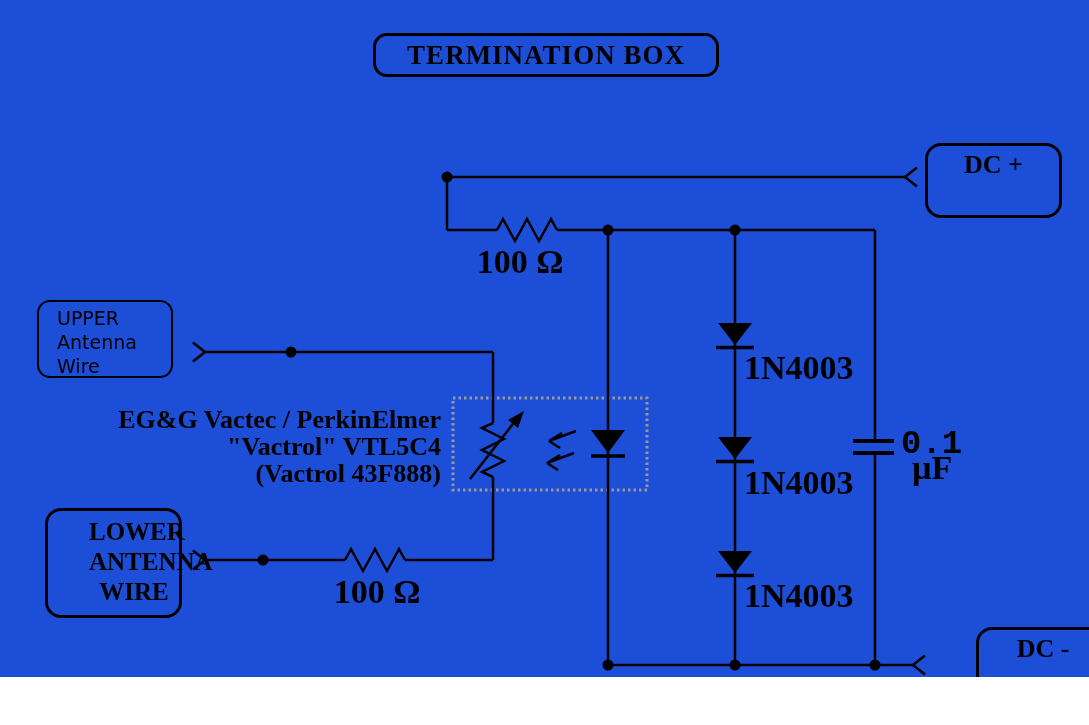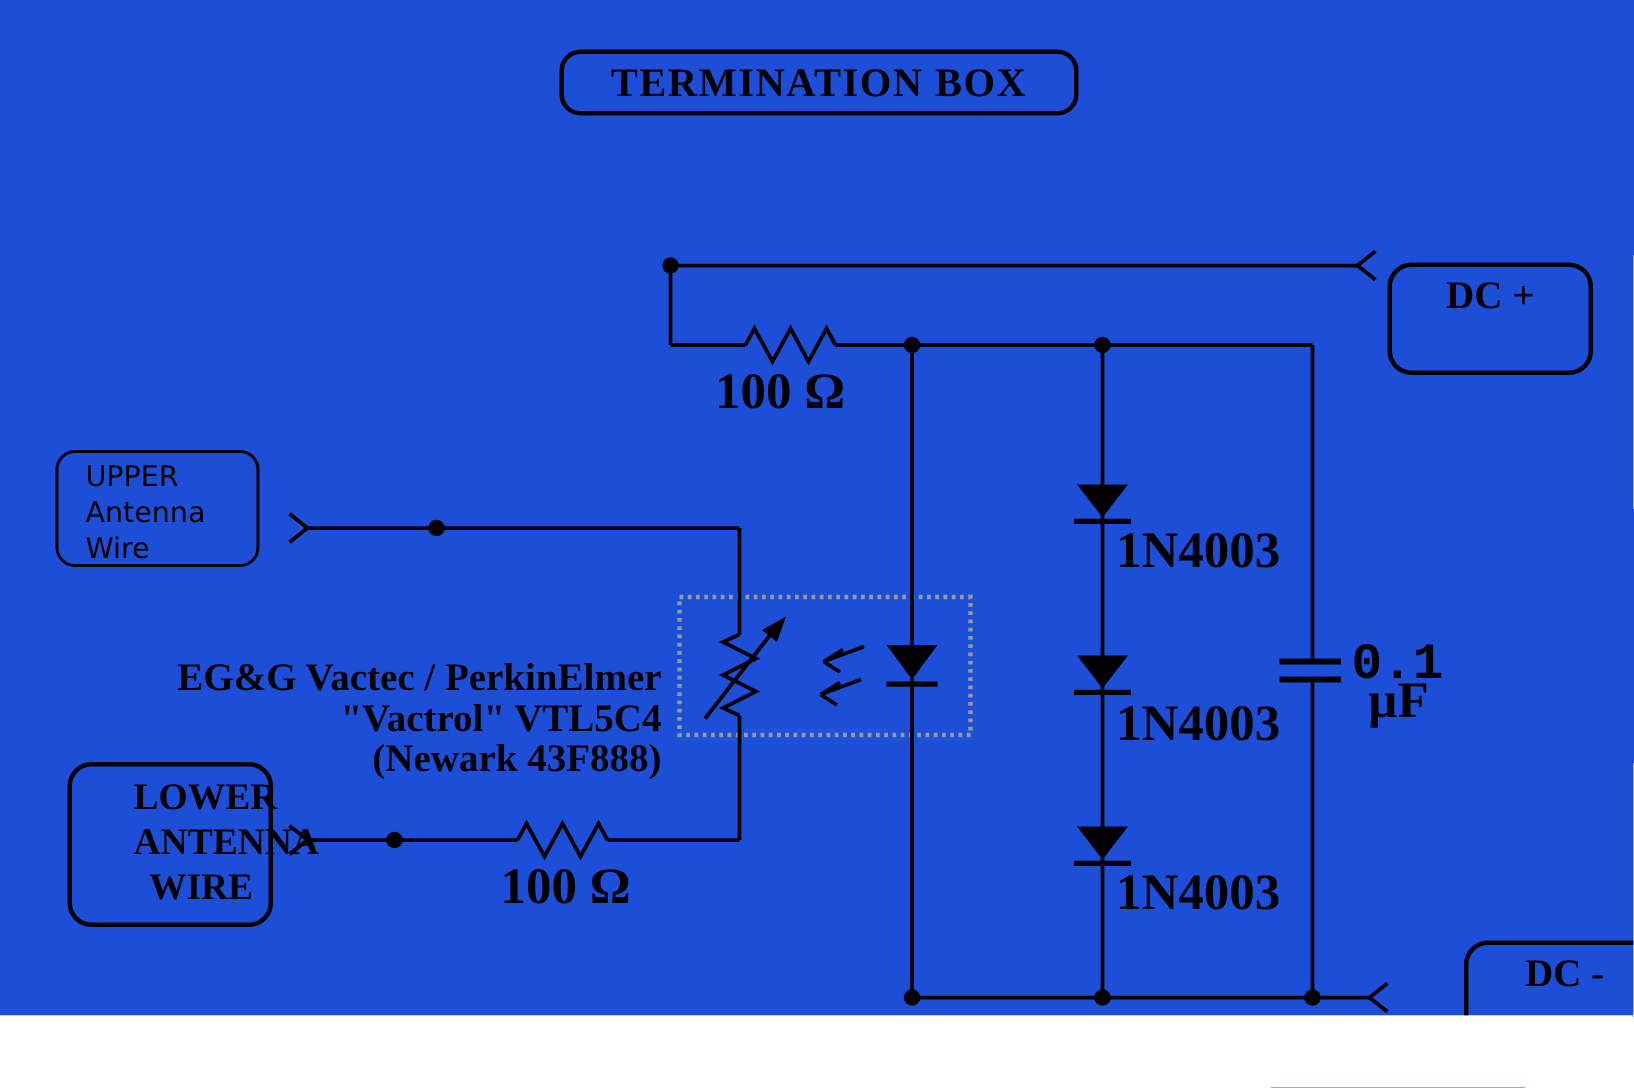--- a/index.html
+++ b/index.html
@@ -6,28 +6,28 @@
   .stage{position:relative;width:1089px;height:677px;background:#1d4ed8;overflow:hidden;
          font-family:"Liberation Serif",serif;color:#000;}
   .stage svg{position:absolute;left:0;top:0;}
   .abs{position:absolute;}
   .serifb{font-family:"Liberation Serif",serif;font-weight:bold;color:#000;}
   .title-box{left:373px;top:33px;width:346px;height:44px;border:3px solid #000;border-radius:14px;
              display:flex;align-items:center;justify-content:center;font-size:27px;letter-spacing:1px;
              box-sizing:border-box;}
   .dc-box{border:3px solid #000;border-radius:16px;box-sizing:border-box;text-align:center;
           font-size:26px;padding-top:4px;}
-  .dc-plus{left:925px;top:143px;width:137px;height:75px;margin-top:32px;}
+  .dc-plus{left:925px;top:143px;width:137px;height:75px;}
   .dc-minus{left:976px;top:627px;width:134px;height:81px;}
   .upper-box{left:37px;top:300px;width:136px;height:78px;border:2.5px solid #000;border-radius:13px;
              box-sizing:border-box;font-family:"DejaVu Sans","Liberation Sans",sans-serif;
              font-size:19px;line-height:24px;padding:4px 0 16px 18px;color:#000;}
   .lower-box{left:45px;top:508px;width:137px;height:110px;border:3px solid #000;border-radius:16px;
              box-sizing:border-box;text-align:center;font-size:25px;line-height:30px;padding-top:6px;padding-left:41px;}
-  .vactrol-label{left:95px;top:406px;width:346px;text-align:right;font-size:26px;line-height:27px;margin-top:32px;}
+  .vactrol-label{left:95px;top:406px;width:346px;text-align:right;font-size:26px;line-height:27px;}
   .part-label{font-size:34px;white-space:nowrap;}
   .r-top{left:455px;top:243px;width:130px;text-align:center;}
   .r-low{left:312px;top:573px;width:130px;text-align:center;}
   .d1{left:744px;top:349px;} .d2{left:744px;top:464px;} .d3{left:744px;top:577px;}
   .cap-val{left:901px;top:425px;font-family:Liberation Mono, monospace;} .cap-unit{left:912px;top:449px;}
 </style>
 </head>
 <body>
 
 <div class="stage">
@@ -127,21 +127,21 @@
   </div>
   <div class="abs lower-box serifb">
     <div>LOWER</div>
     <div>ANTENNA</div>
     <div>WIRE</div>
   </div>
 
   <div class="abs vactrol-label serifb">
     <div>EG&amp;G Vactec / PerkinElmer</div>
     <div>"Vactrol" VTL5C4</div>
-    <div>(Newark 43F888)</div>
+    <div>(Vactrol 43F888)</div>
   </div>
 
   <div class="abs part-label r-top serifb">100 Ω</div>
   <div class="abs part-label r-low serifb">100 Ω</div>
   <div class="abs part-label d1 serifb">1N4003</div>
   <div class="abs part-label d2 serifb">1N4003</div>
   <div class="abs part-label d3 serifb">1N4003</div>
   <div class="abs part-label cap-val serifb">0.1</div>
   <div class="abs part-label cap-unit serifb">µF</div>
 

